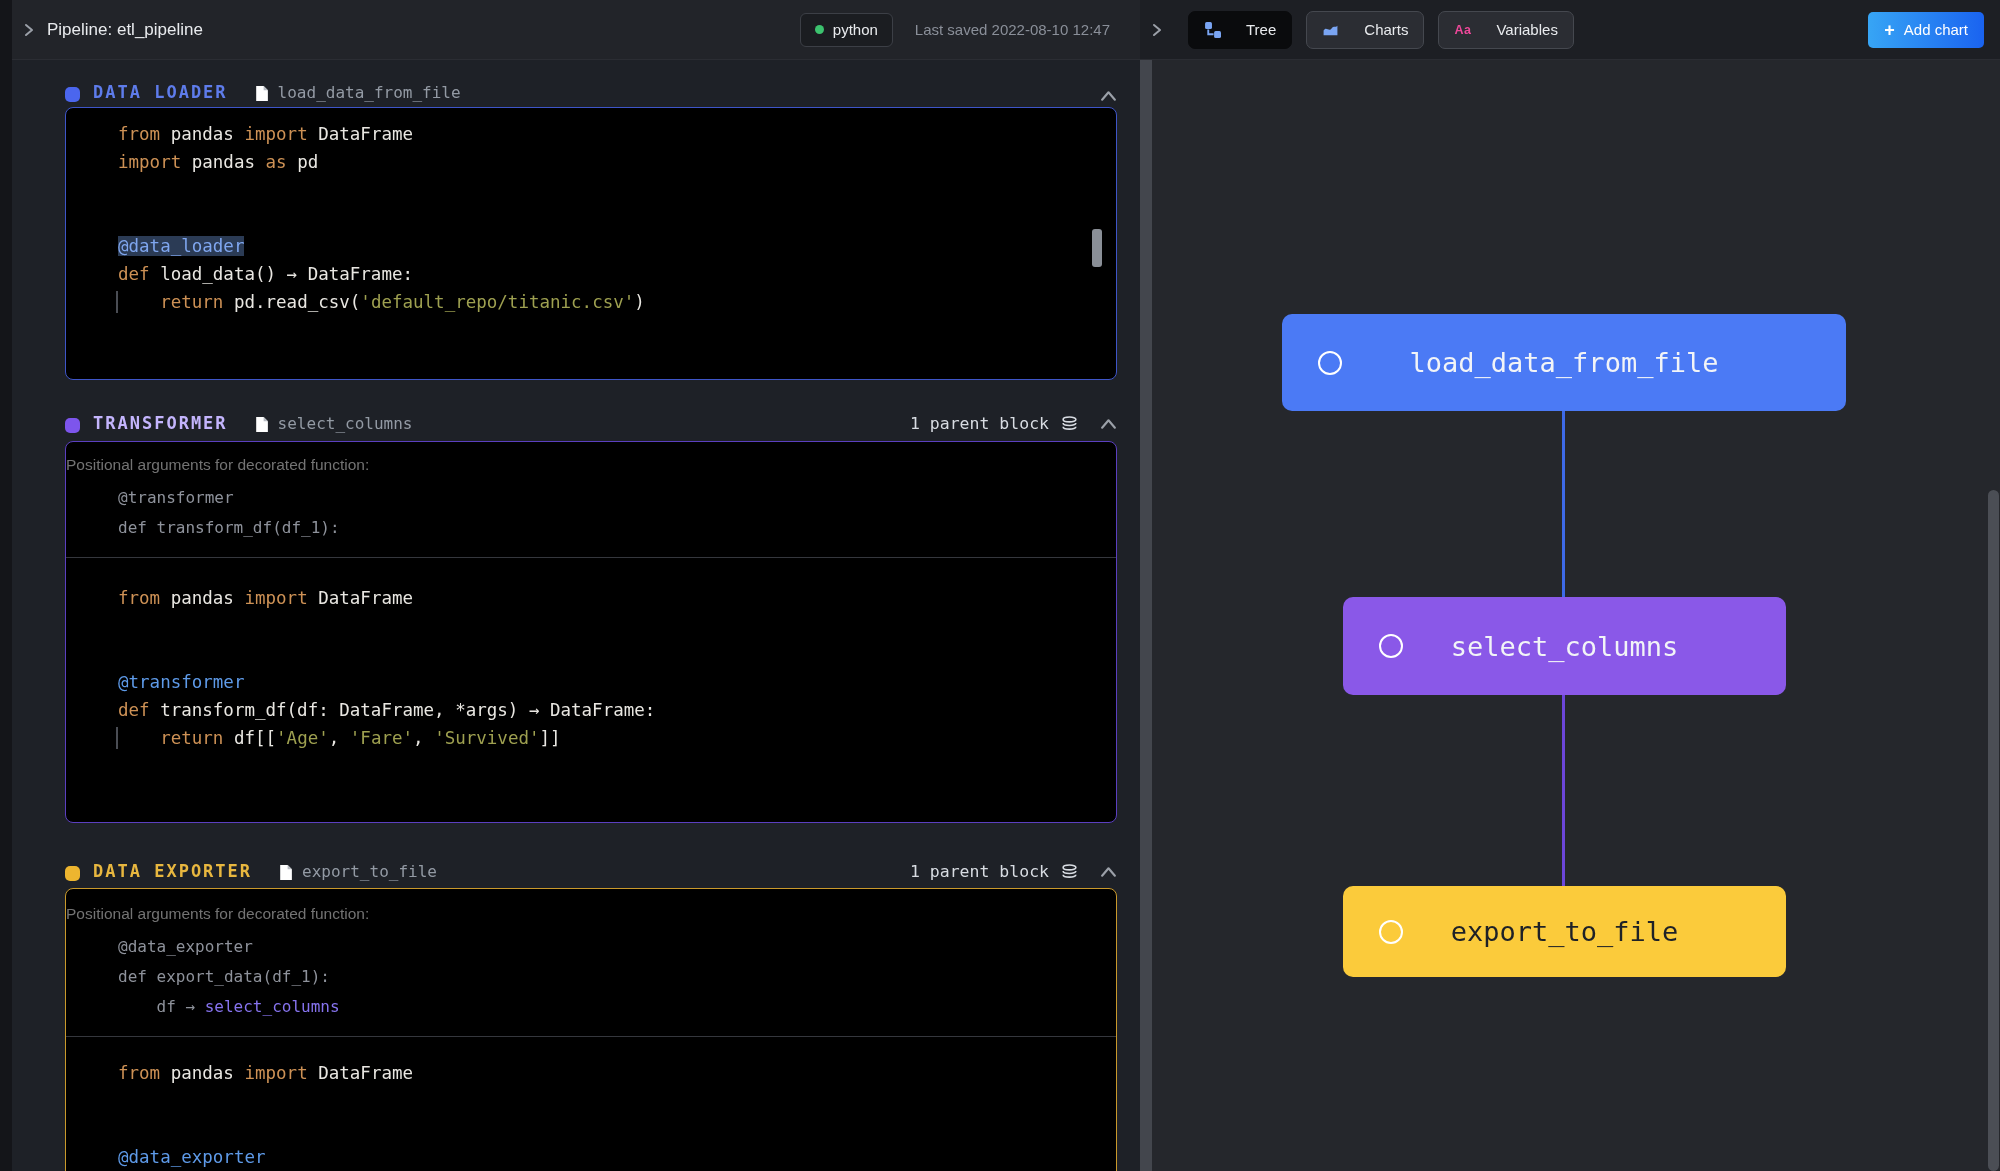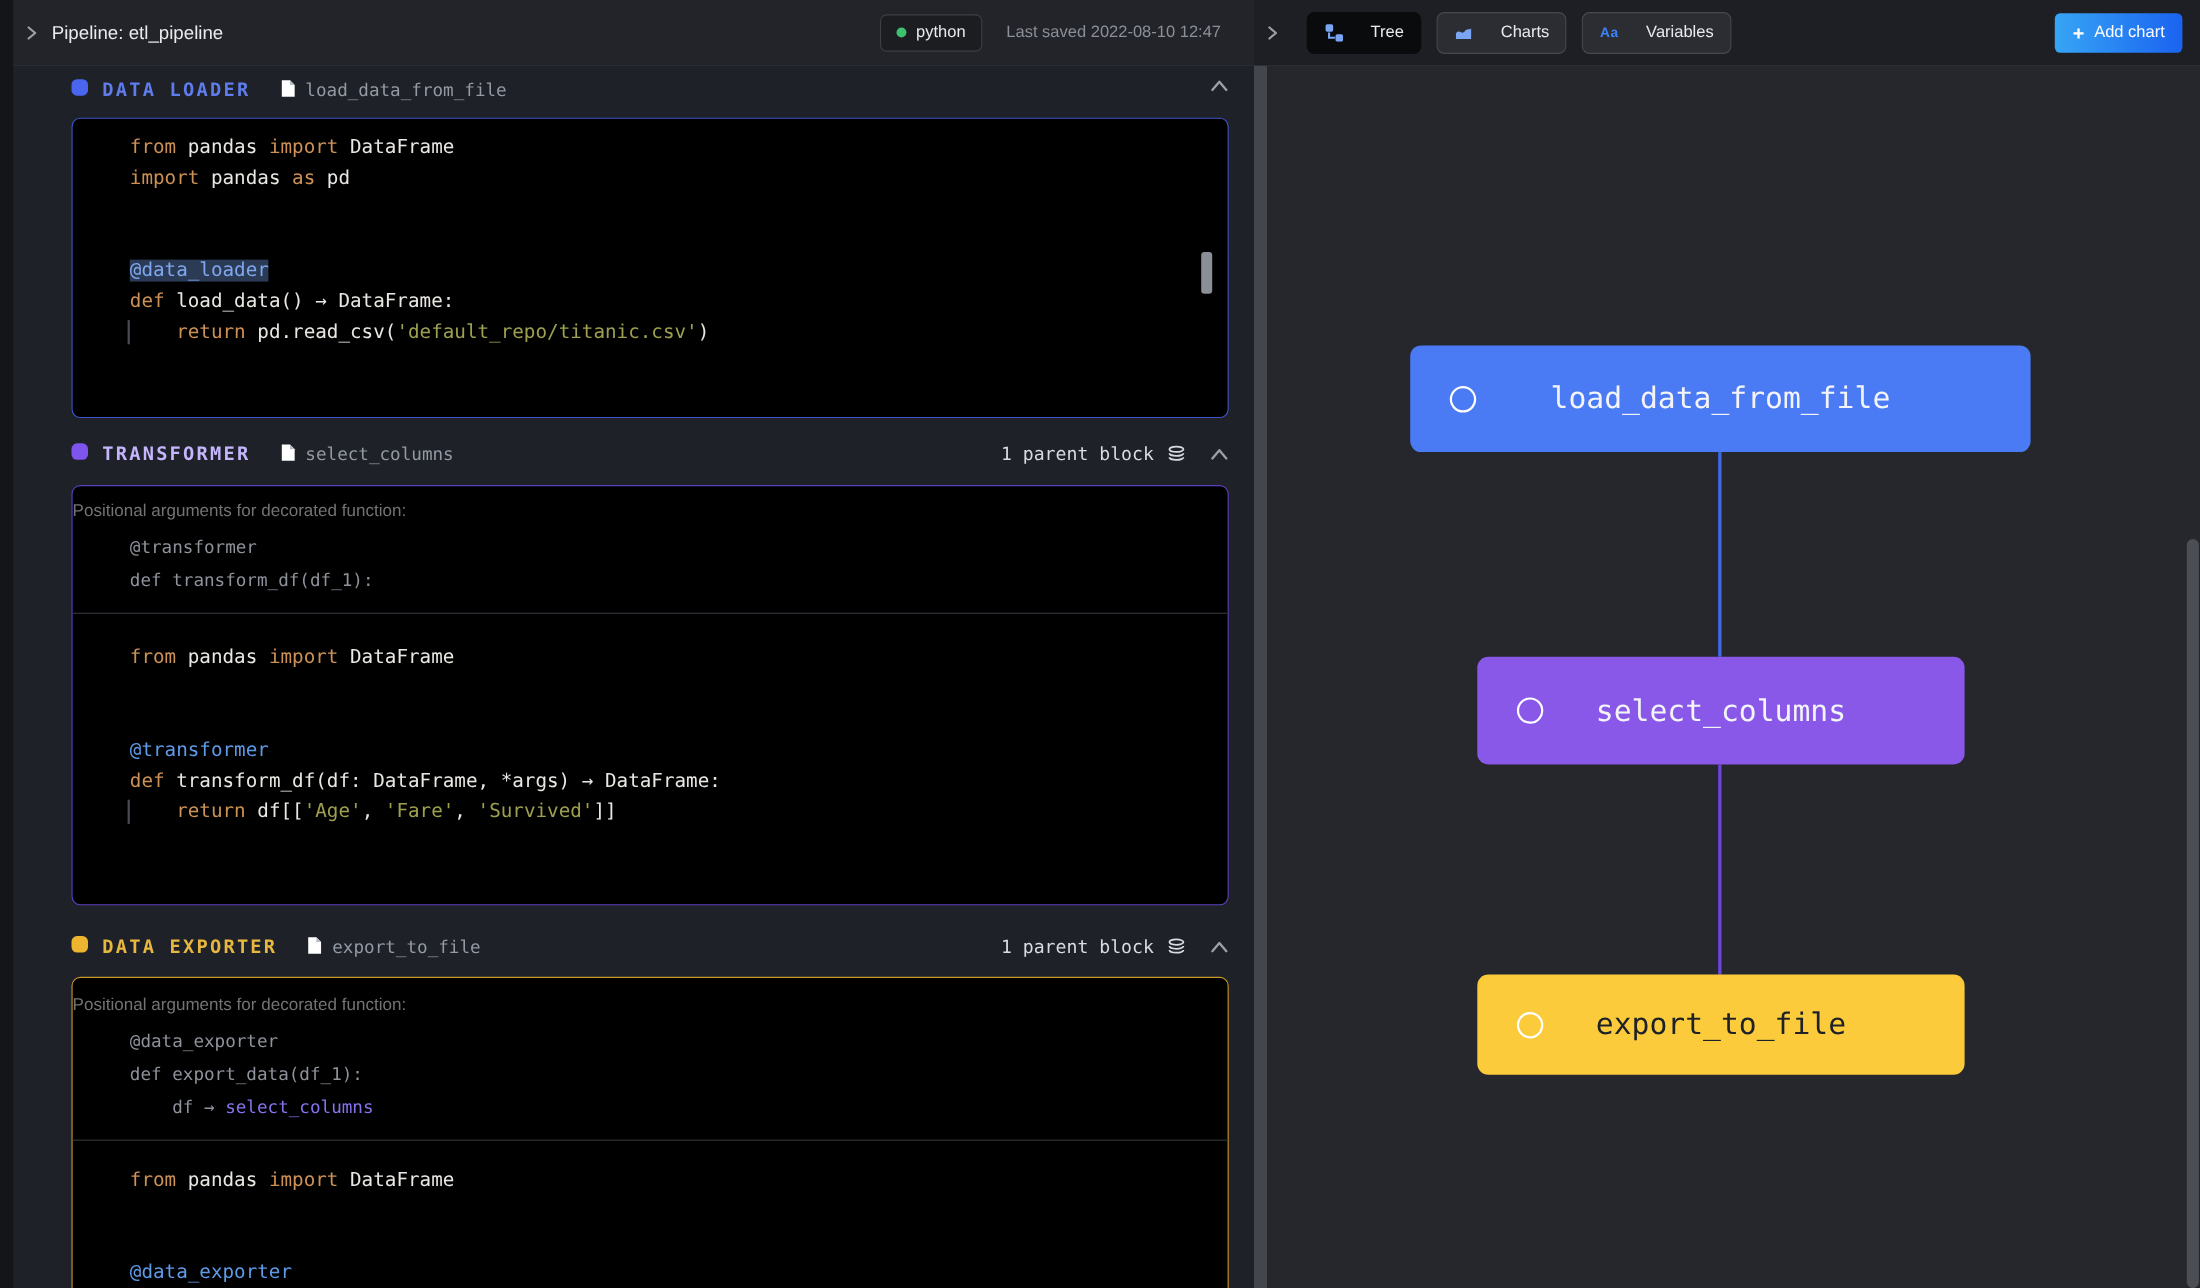--- a/index.html
+++ b/index.html
@@ -18,30 +18,30 @@
   .lang-badge { margin-left:auto; margin-right:22px; height:34px; padding:0 14px; border:1px solid #3C3F46;
     border-radius:6px; background:#1B1D21; display:flex; align-items:center; gap:9px; }
   .lang-dot { width:9px; height:9px; border-radius:50%; background:#3CC26E; }
   .lang-badge span.txt { color:#E9EBEE; font-size:15px; }
   .last-saved { color:#8A8F99; font-size:15px; margin-right:30px; }
 
   .tabs { display:flex; align-items:center; gap:14px; margin-left:14px; }
   .tab { height:38px; padding:0 15px; border-radius:7px; background:#2B2D33; border:1px solid #45484F;
     display:flex; align-items:center; gap:25px; color:#E9EBEE; font-size:15px; cursor:pointer; }
   .tab.active { background:#0A0B0D; border-color:#0A0B0D; }
-  .aa-glyph { color:#3b82f6; font-size:12.5px; font-weight:bold; letter-spacing:.5px; }
+  .aa-glyph { color:#ec4899; font-size:12.5px; font-weight:bold; letter-spacing:.5px; }
   .add-chart { margin-left:auto; margin-right:16px; height:36px; padding:0 16px; border-radius:5px;
     background:linear-gradient(90deg,#37A5F5,#1A63F0); color:#FFFFFF; font-size:15px;
     display:flex; align-items:center; gap:9px; cursor:pointer; border:none; }
   .add-chart .plus { font-size:18px; font-weight:bold; line-height:1; }
 
   
   .editor-pane { position:absolute; left:12px; top:60px; width:1128px; height:1111px; background:#1E2127;
     overflow:hidden; padding:0 23px 0 53px; }
-  .block-head { height:30px; display:flex; align-items:flex-start; }
+  .block-head { height:30px; display:flex; align-items:flex-end; }
   .type-dot { width:15px; height:15px; border-radius:5px; flex:0 0 auto; }
   .type-label { font-family:"DejaVu Sans Mono",monospace; font-weight:bold; font-size:17px; letter-spacing:2px; margin-left:13px; }
   .file-ic { margin-left:26px; display:flex; align-items:center; }
   .block-name { font-family:"DejaVu Sans Mono",monospace; font-size:16px; color:#939AA4; margin-left:9px; }
   .head-right { margin-left:auto; display:flex; align-items:center; gap:12px; }
   .parent-label { font-family:"DejaVu Sans Mono",monospace; font-size:16.5px; color:#D8DCE2; }
   .chev-up { margin-left:10px; display:flex; align-items:center; cursor:pointer; }
 
   .code-block { position:relative; background:#000000; border:1px solid; border-radius:8px; overflow:hidden; }
   .code-area { font-family:"DejaVu Sans Mono",monospace; font-size:17.5px; }

